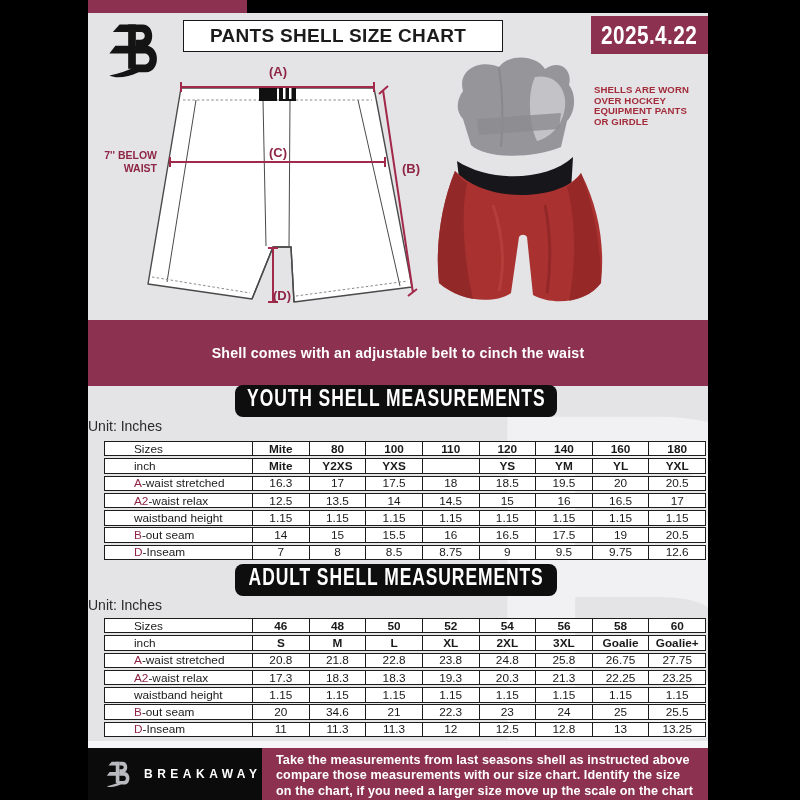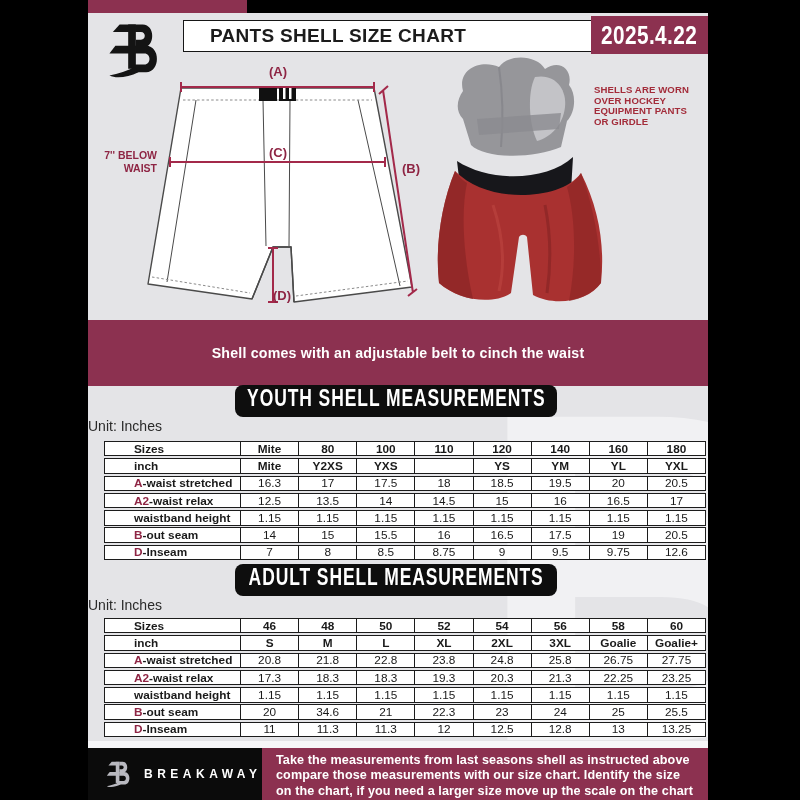--- a/index.html
+++ b/index.html
@@ -7,21 +7,21 @@
         font-family:"Liberation Sans",sans-serif;}
   .top-accent{position:absolute;left:88px;top:0;width:159px;height:13px;background:var(--maroon,#8c3150);}
   .content{position:absolute;left:88px;top:13px;width:620px;height:787px;background:#e4e4e7;overflow:hidden;}
 
   .watermark{position:absolute;left:388px;top:330px;font-size:470px;line-height:1;font-weight:800;
              color:#ffffff;opacity:.5;z-index:1;user-select:none;}
 
   .z{position:absolute;z-index:2;}
 
   .logo-svg{left:18px;top:8px;width:58px;height:58px;color:#141414;}
-  .title-box{left:95px;top:7px;width:481px;height:32px;background:#fff;border:1.6px solid #161616;
+  .title-box{left:95px;top:7px;width:320px;height:32px;background:#fff;border:1.6px solid #161616;
              box-sizing:border-box;display:flex;align-items:center;padding-left:26px;}
   .title-box span{font-size:19px;font-weight:600;color:#1c1c1c;letter-spacing:.3px;white-space:nowrap;}
   .date-badge{left:503px;top:3px;width:117px;height:38px;background:var(--maroon,#8c3150);
               display:flex;align-items:center;justify-content:center;}
   .date-badge span{color:#fff;font-weight:700;font-size:26px;display:inline-block;
                    transform:scaleX(.8);white-space:nowrap;letter-spacing:.5px;}
 
   .diagram-svg{left:12px;top:45px;width:336px;height:262px;}
   .photo-svg{left:345px;top:42px;width:180px;height:268px;}
   .photo-caption{left:506px;top:72px;width:118px;color:#a32c3a;font-size:9.6px;font-weight:700;
@@ -40,22 +40,22 @@
   .unit{width:620px;text-align:left;font-size:14px;color:#2a2a2a;left:0;}
   .unit-youth{top:405px;}
   .unit-adult{top:584px;}
 
   .size-table{left:16px;width:602px;}
   .table-youth{top:428px;}
   .table-adult{top:605px;}
   .t-row{display:flex;height:15.4px;box-sizing:border-box;border:1.6px solid #1c1c1c;background:#fff;
          margin-bottom:1.9px;font-size:11.8px;color:#1a1a1a;}
   .t-head{font-weight:700;}
-  .t-label{width:136px;box-sizing:border-box;border-right:1.6px solid #1c1c1c;height:100%;
-           display:flex;align-items:center;padding-left:29px;font-weight:700;white-space:nowrap;}
+  .t-label{width:148px;box-sizing:border-box;border-right:1.6px solid #1c1c1c;height:100%;
+           display:flex;align-items:center;padding-left:29px;font-weight:400;white-space:nowrap;}
   .pfx{color:#8e2544;}
   .t-cell{flex:1 1 0;box-sizing:border-box;border-right:1.6px solid #1c1c1c;height:100%;
           display:flex;align-items:center;justify-content:center;}
   .t-cell:last-child{border-right:none;}
 
   .white-strip{left:0;top:727.5px;width:620px;height:7px;background:#f6f6f8;}
 
   .footer{left:0;top:734.5px;width:620px;height:52.5px;display:flex;}
   .footer-logo{width:174px;height:100%;background:#0b0b0b;display:flex;align-items:center;
                padding-left:18px;box-sizing:border-box;}

